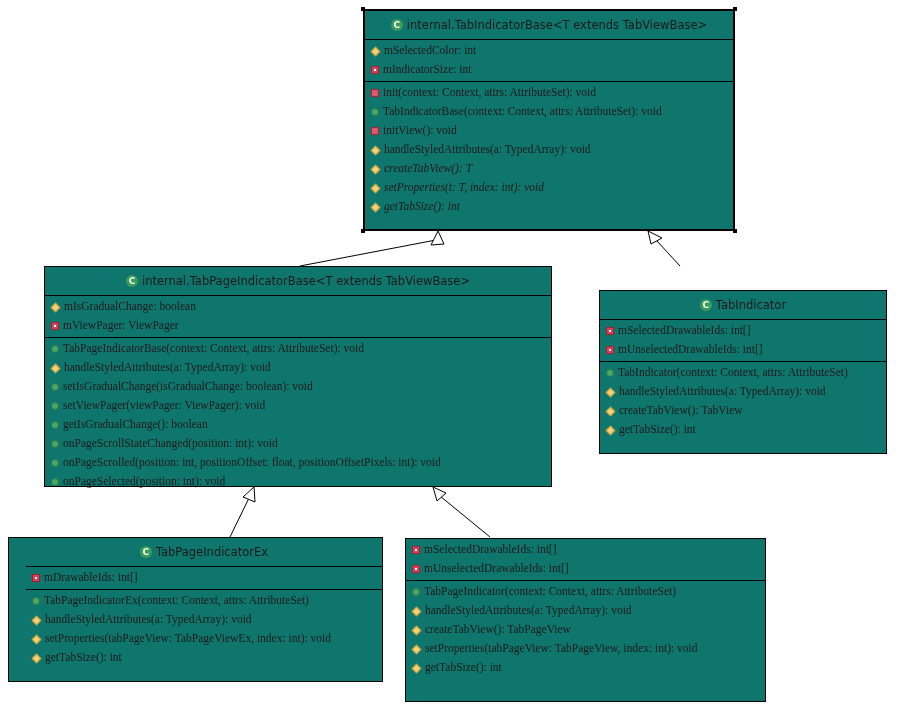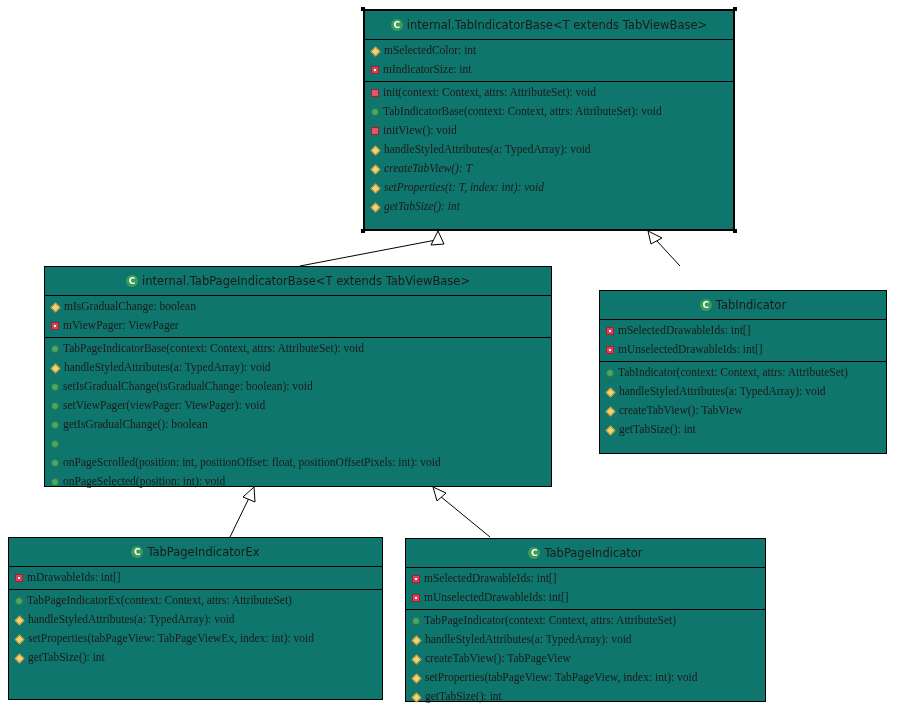--- a/index.html
+++ b/index.html
@@ -63,52 +63,51 @@
     <div class="sec">
       <div class="row"><span class="ico ico-prot"></span><span class="txt">mIsGradualChange: boolean</span></div>
       <div class="row"><span class="ico ico-priv"></span><span class="txt">mViewPager: ViewPager</span></div>
     </div>
     <div class="sec">
       <div class="row"><span class="ico ico-pub"></span><span class="txt">TabPageIndicatorBase(context: Context, attrs: AttributeSet): void</span></div>
       <div class="row"><span class="ico ico-prot"></span><span class="txt">handleStyledAttributes(a: TypedArray): void</span></div>
       <div class="row"><span class="ico ico-pub"></span><span class="txt">setIsGradualChange(isGradualChange: boolean): void</span></div>
       <div class="row"><span class="ico ico-pub"></span><span class="txt">setViewPager(viewPager: ViewPager): void</span></div>
       <div class="row"><span class="ico ico-pub"></span><span class="txt">getIsGradualChange(): boolean</span></div>
-      <div class="row"><span class="ico ico-pub"></span></div>
+      <div class="row"><span class="ico ico-pub"></span><span class="txt">onPageScrollStateChanged(position: int): void</span></div>
       <div class="row"><span class="ico ico-pub"></span><span class="txt">onPageScrolled(position: int, positionOffset: float, positionOffsetPixels: int): void</span></div>
       <div class="row"><span class="ico ico-pub"></span><span class="txt">onPageSelected(position: int): void</span></div>
     </div>
   </div>
 <div class="cls" id="c-tabIndicator" style="left:599px;top:266px;width:288px;height:164px;margin-top:24px;">
     <div class="hdr"><span class="ico ico-class">C</span><span>TabIndicator</span></div>
     <div class="sec">
       <div class="row"><span class="ico ico-priv"></span><span class="txt">mSelectedDrawableIds: int[]</span></div>
       <div class="row"><span class="ico ico-priv"></span><span class="txt">mUnselectedDrawableIds: int[]</span></div>
     </div>
     <div class="sec">
       <div class="row"><span class="ico ico-ctor"></span><span class="txt">TabIndicator(context: Context, attrs: AttributeSet)</span></div>
       <div class="row"><span class="ico ico-prot"></span><span class="txt">handleStyledAttributes(a: TypedArray): void</span></div>
       <div class="row"><span class="ico ico-prot"></span><span class="txt">createTabView(): TabView</span></div>
       <div class="row"><span class="ico ico-prot"></span><span class="txt">getTabSize(): int</span></div>
     </div>
   </div>
-<div class="cls" id="c-pageEx" style="left:8px;top:537px;width:375px;height:163px;">
+<div class="cls" id="c-pageEx" style="left:8px;top:537px;width:375px;height:145px;padding-left:17px;">
     <div class="hdr"><span class="ico ico-class">C</span><span>TabPageIndicatorEx</span></div>
     <div class="sec">
       <div class="row"><span class="ico ico-priv"></span><span class="txt">mDrawableIds: int[]</span></div>
     </div>
     <div class="sec">
       <div class="row"><span class="ico ico-ctor"></span><span class="txt">TabPageIndicatorEx(context: Context, attrs: AttributeSet)</span></div>
       <div class="row"><span class="ico ico-prot"></span><span class="txt">handleStyledAttributes(a: TypedArray): void</span></div>
       <div class="row"><span class="ico ico-prot"></span><span class="txt">setProperties(tabPageView: TabPageViewEx, index: int): void</span></div>
       <div class="row"><span class="ico ico-prot"></span><span class="txt">getTabSize(): int</span></div>
     </div>
   </div>
 <div class="cls" id="c-page" style="left:405px;top:538px;width:361px;height:164px;">
-    <div class="hdr"><span class="ico ico-class">C</span><span>TabPageIndicator</span></div>
     <div class="sec">
       <div class="row"><span class="ico ico-priv"></span><span class="txt">mSelectedDrawableIds: int[]</span></div>
       <div class="row"><span class="ico ico-priv"></span><span class="txt">mUnselectedDrawableIds: int[]</span></div>
     </div>
     <div class="sec">
       <div class="row"><span class="ico ico-ctor"></span><span class="txt">TabPageIndicator(context: Context, attrs: AttributeSet)</span></div>
       <div class="row"><span class="ico ico-prot"></span><span class="txt">handleStyledAttributes(a: TypedArray): void</span></div>
       <div class="row"><span class="ico ico-prot"></span><span class="txt">createTabView(): TabPageView</span></div>
       <div class="row"><span class="ico ico-prot"></span><span class="txt">setProperties(tabPageView: TabPageView, index: int): void</span></div>
       <div class="row"><span class="ico ico-prot"></span><span class="txt">getTabSize(): int</span></div>

